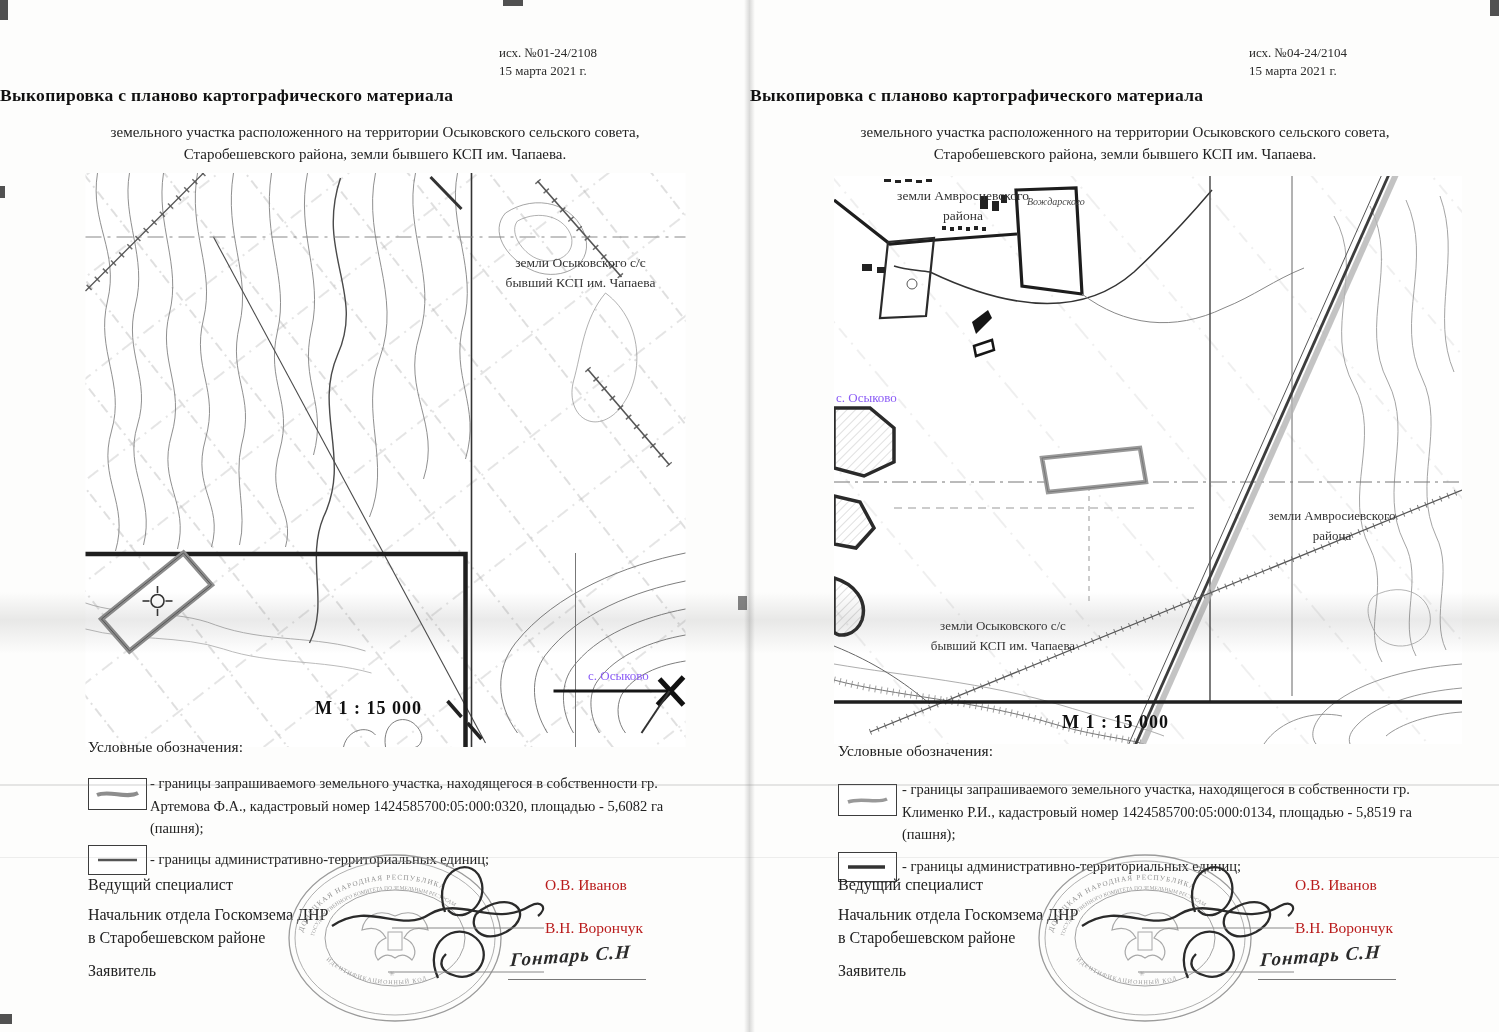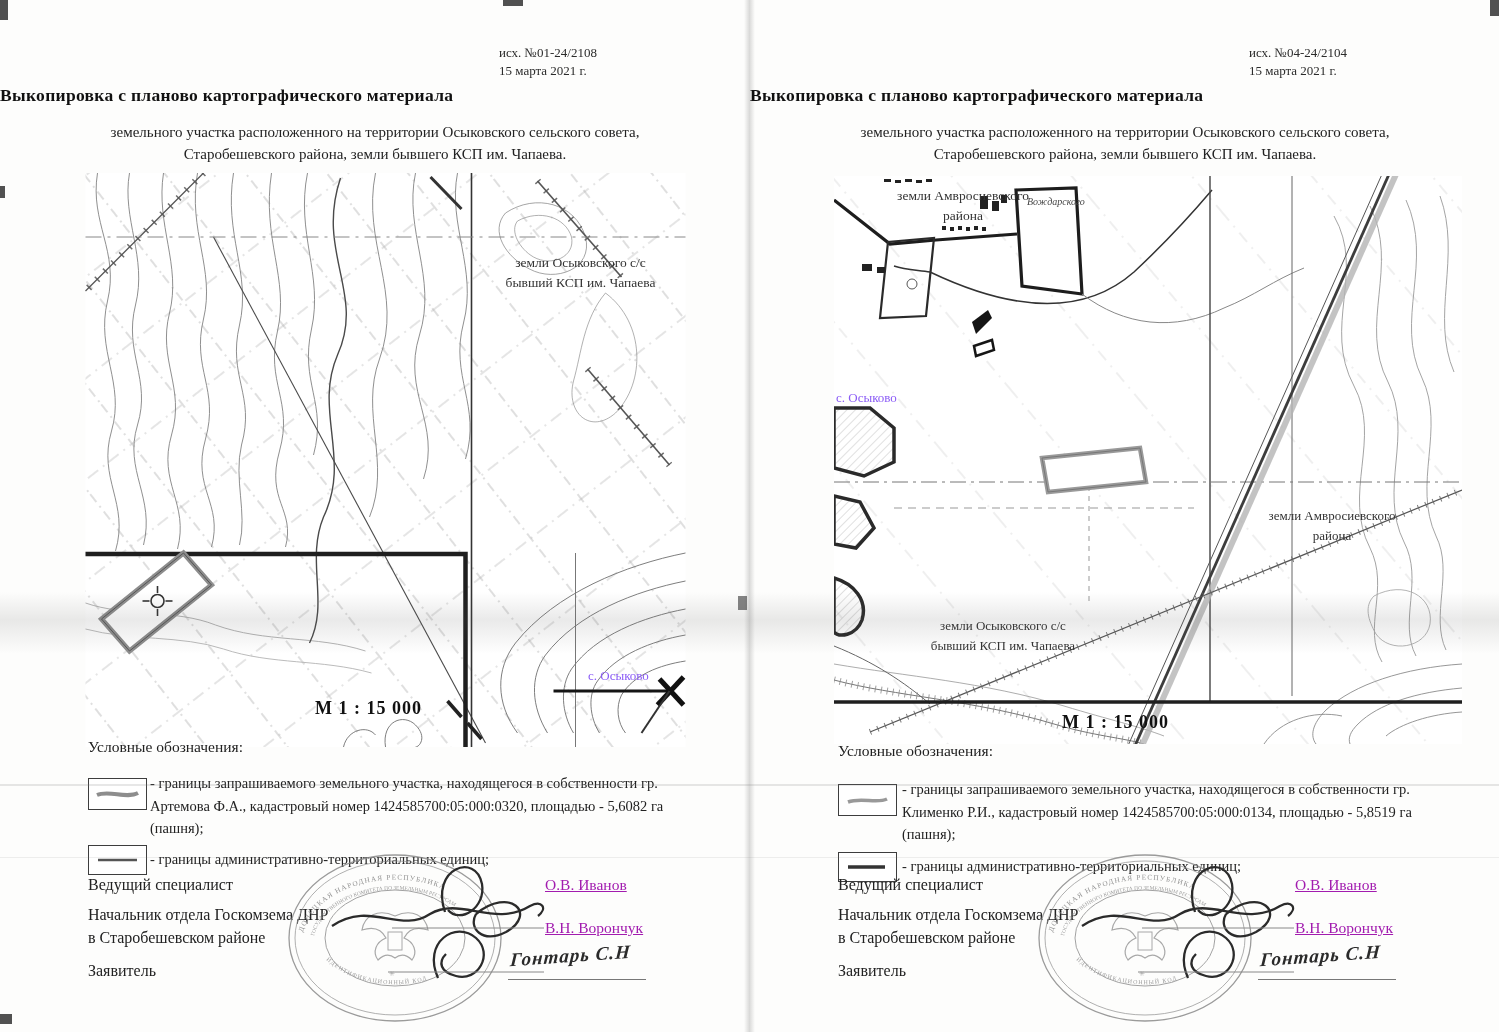--- a/index.html
+++ b/index.html
@@ -13,21 +13,21 @@
   .subtitle{left:95px;top:122px;width:560px;text-align:center;font-size:15px;line-height:1.45;color:#222;}
   .map-wrap{overflow:hidden;}
   .map-label{font-size:13.5px;color:#333;text-align:center;line-height:1.5;}
   .map-label-sm{font-size:13px;color:#8b5cf6;}
   .hamlet{font-size:10px;font-style:italic;color:#444;}
   .scale{font-weight:bold;font-size:18px;letter-spacing:1px;color:#111;}
   .legend-head{left:88px;top:738px;font-size:15.5px;color:#222;}
   .legend-box{width:57px;height:30px;border:1.4px solid #3d3d3d;background:#fff;}
   .legend-text{width:515px;font-size:14.5px;line-height:22.5px;color:#222;}
   .role{left:88px;font-size:16px;color:#222;}
-  .name{left:545px;font-size:15.5px;color:#a21caf;text-decoration:underline;}
+  .name{left:545px;font-size:15.5px;color:#b91c1c;}
   .cursive-sig{left:510px;top:944px;width:150px;font-style:italic;font-weight:bold;font-size:19px;color:#2a2a2a;
      transform:rotate(-4deg) skewX(-8deg);letter-spacing:1px;}
   .cursive-under{left:508px;top:979px;width:138px;height:1px;background:#777;}
   .divider{left:744px;top:0;width:11px;height:1032px;
      background:linear-gradient(90deg,rgba(0,0,0,0) 0%,rgba(0,0,0,.14) 50%,rgba(0,0,0,0) 100%);}
   .band1{left:0;top:592px;width:1499px;height:62px;
      background:linear-gradient(180deg,rgba(90,90,90,0) 0%,rgba(90,90,90,.13) 45%,rgba(90,90,90,0) 100%);pointer-events:none;}
   .band2{left:0;top:784px;width:1499px;height:2px;background:rgba(120,120,120,.18);}
   .band3{left:0;top:857px;width:1499px;height:1px;background:rgba(120,120,120,.12);}
   .mark{background:#333;opacity:.85;}

